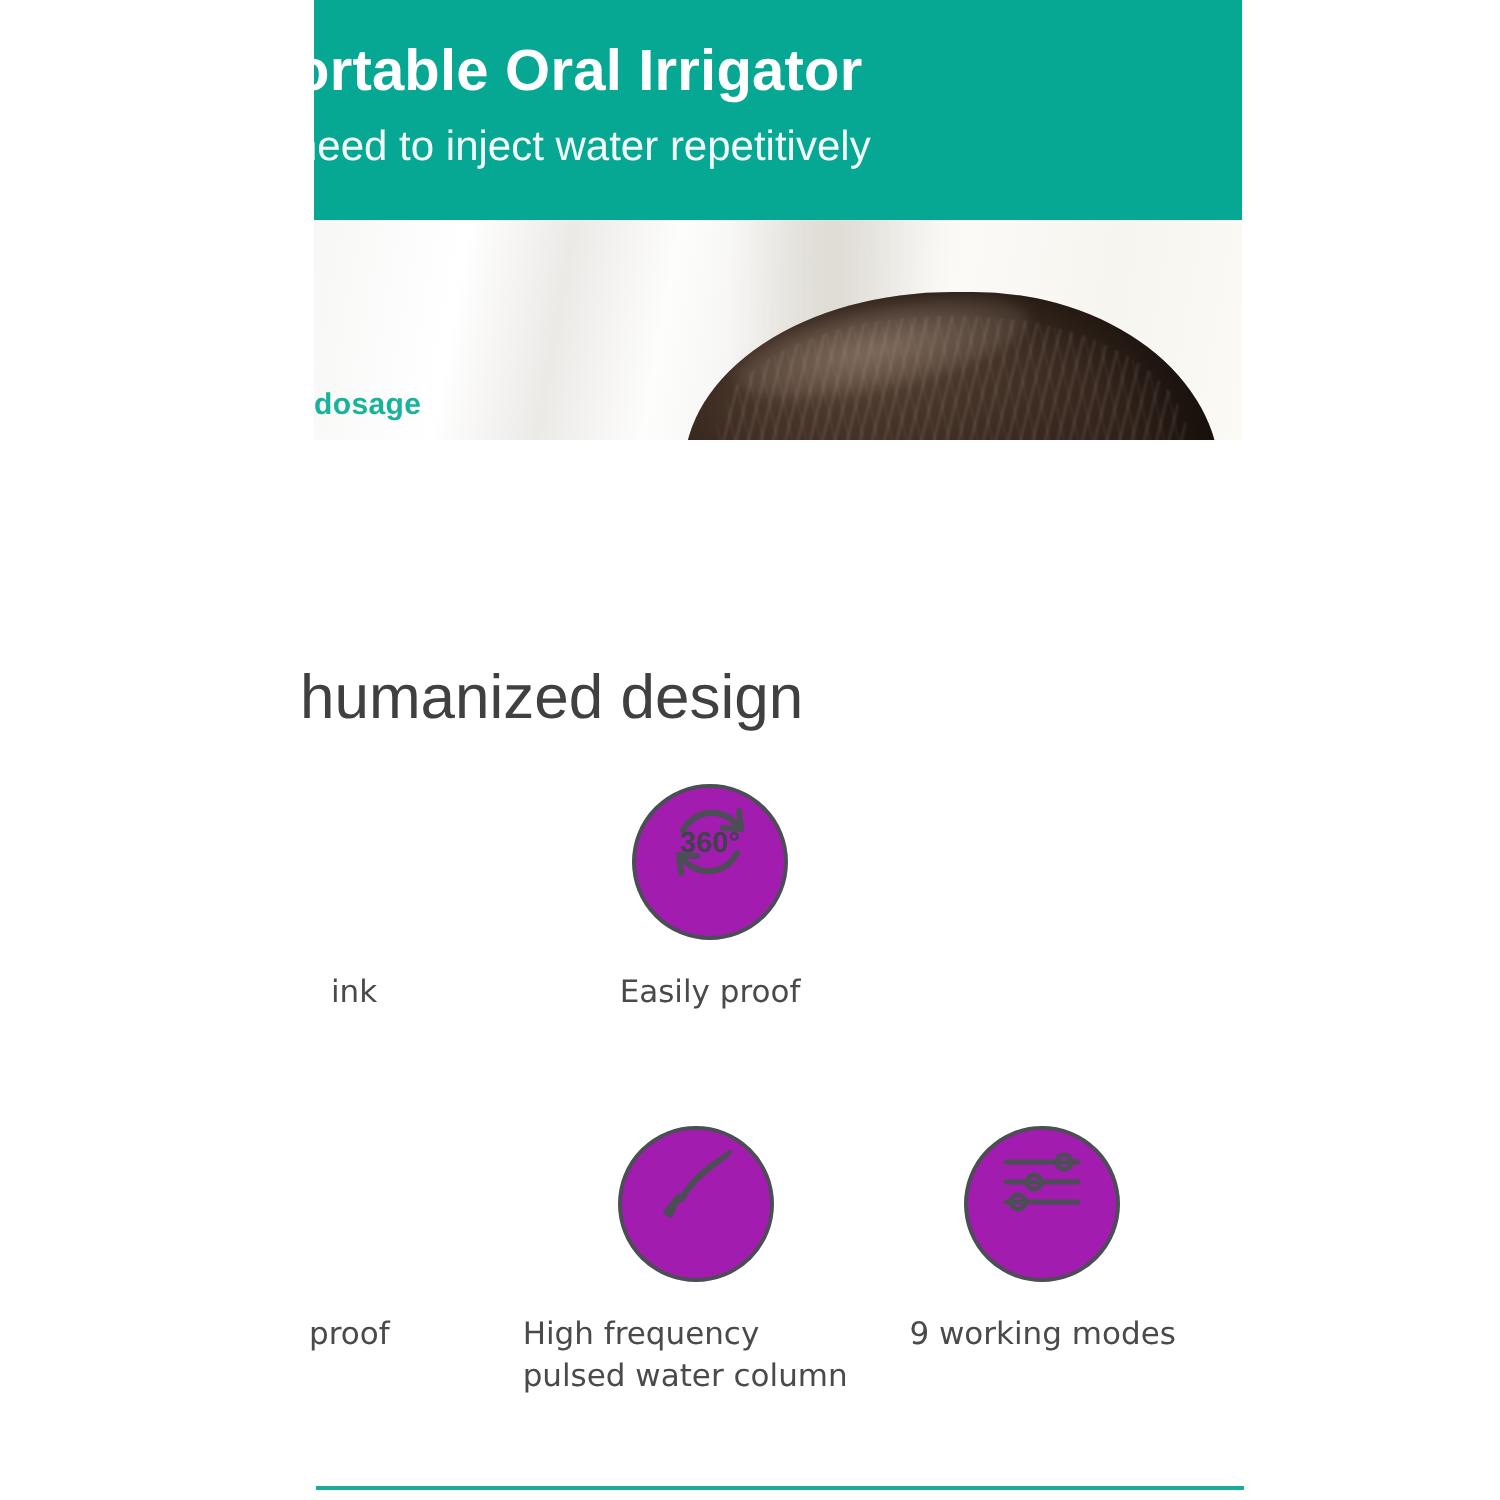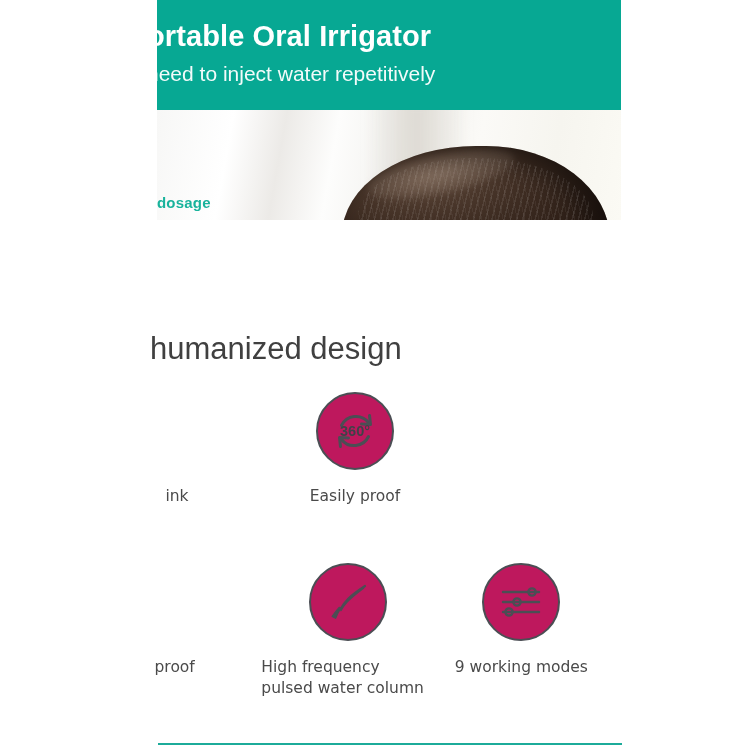--- a/index.html
+++ b/index.html
@@ -183,23 +183,23 @@
     display: flex;
     flex-direction: column;
     align-items: center;
   }
   .icon-circle {
     width: 78px;
     height: 78px;
     border-radius: 50%;
     border: 2.5px solid #4b4e54;
     display: flex;
-    align-items: center;
+    align-items: flex-start;
     justify-content: center;
-    background: #be185d;
+    background: #a21caf;
   }
   .feature-label {
     margin-top: 16px;
     font-size: 15.5px;
     line-height: 1.35;
     color: #4a4a4a;
     text-align: left;
     font-family: "DejaVu Sans", sans-serif;
     max-width: 175px;
   }

